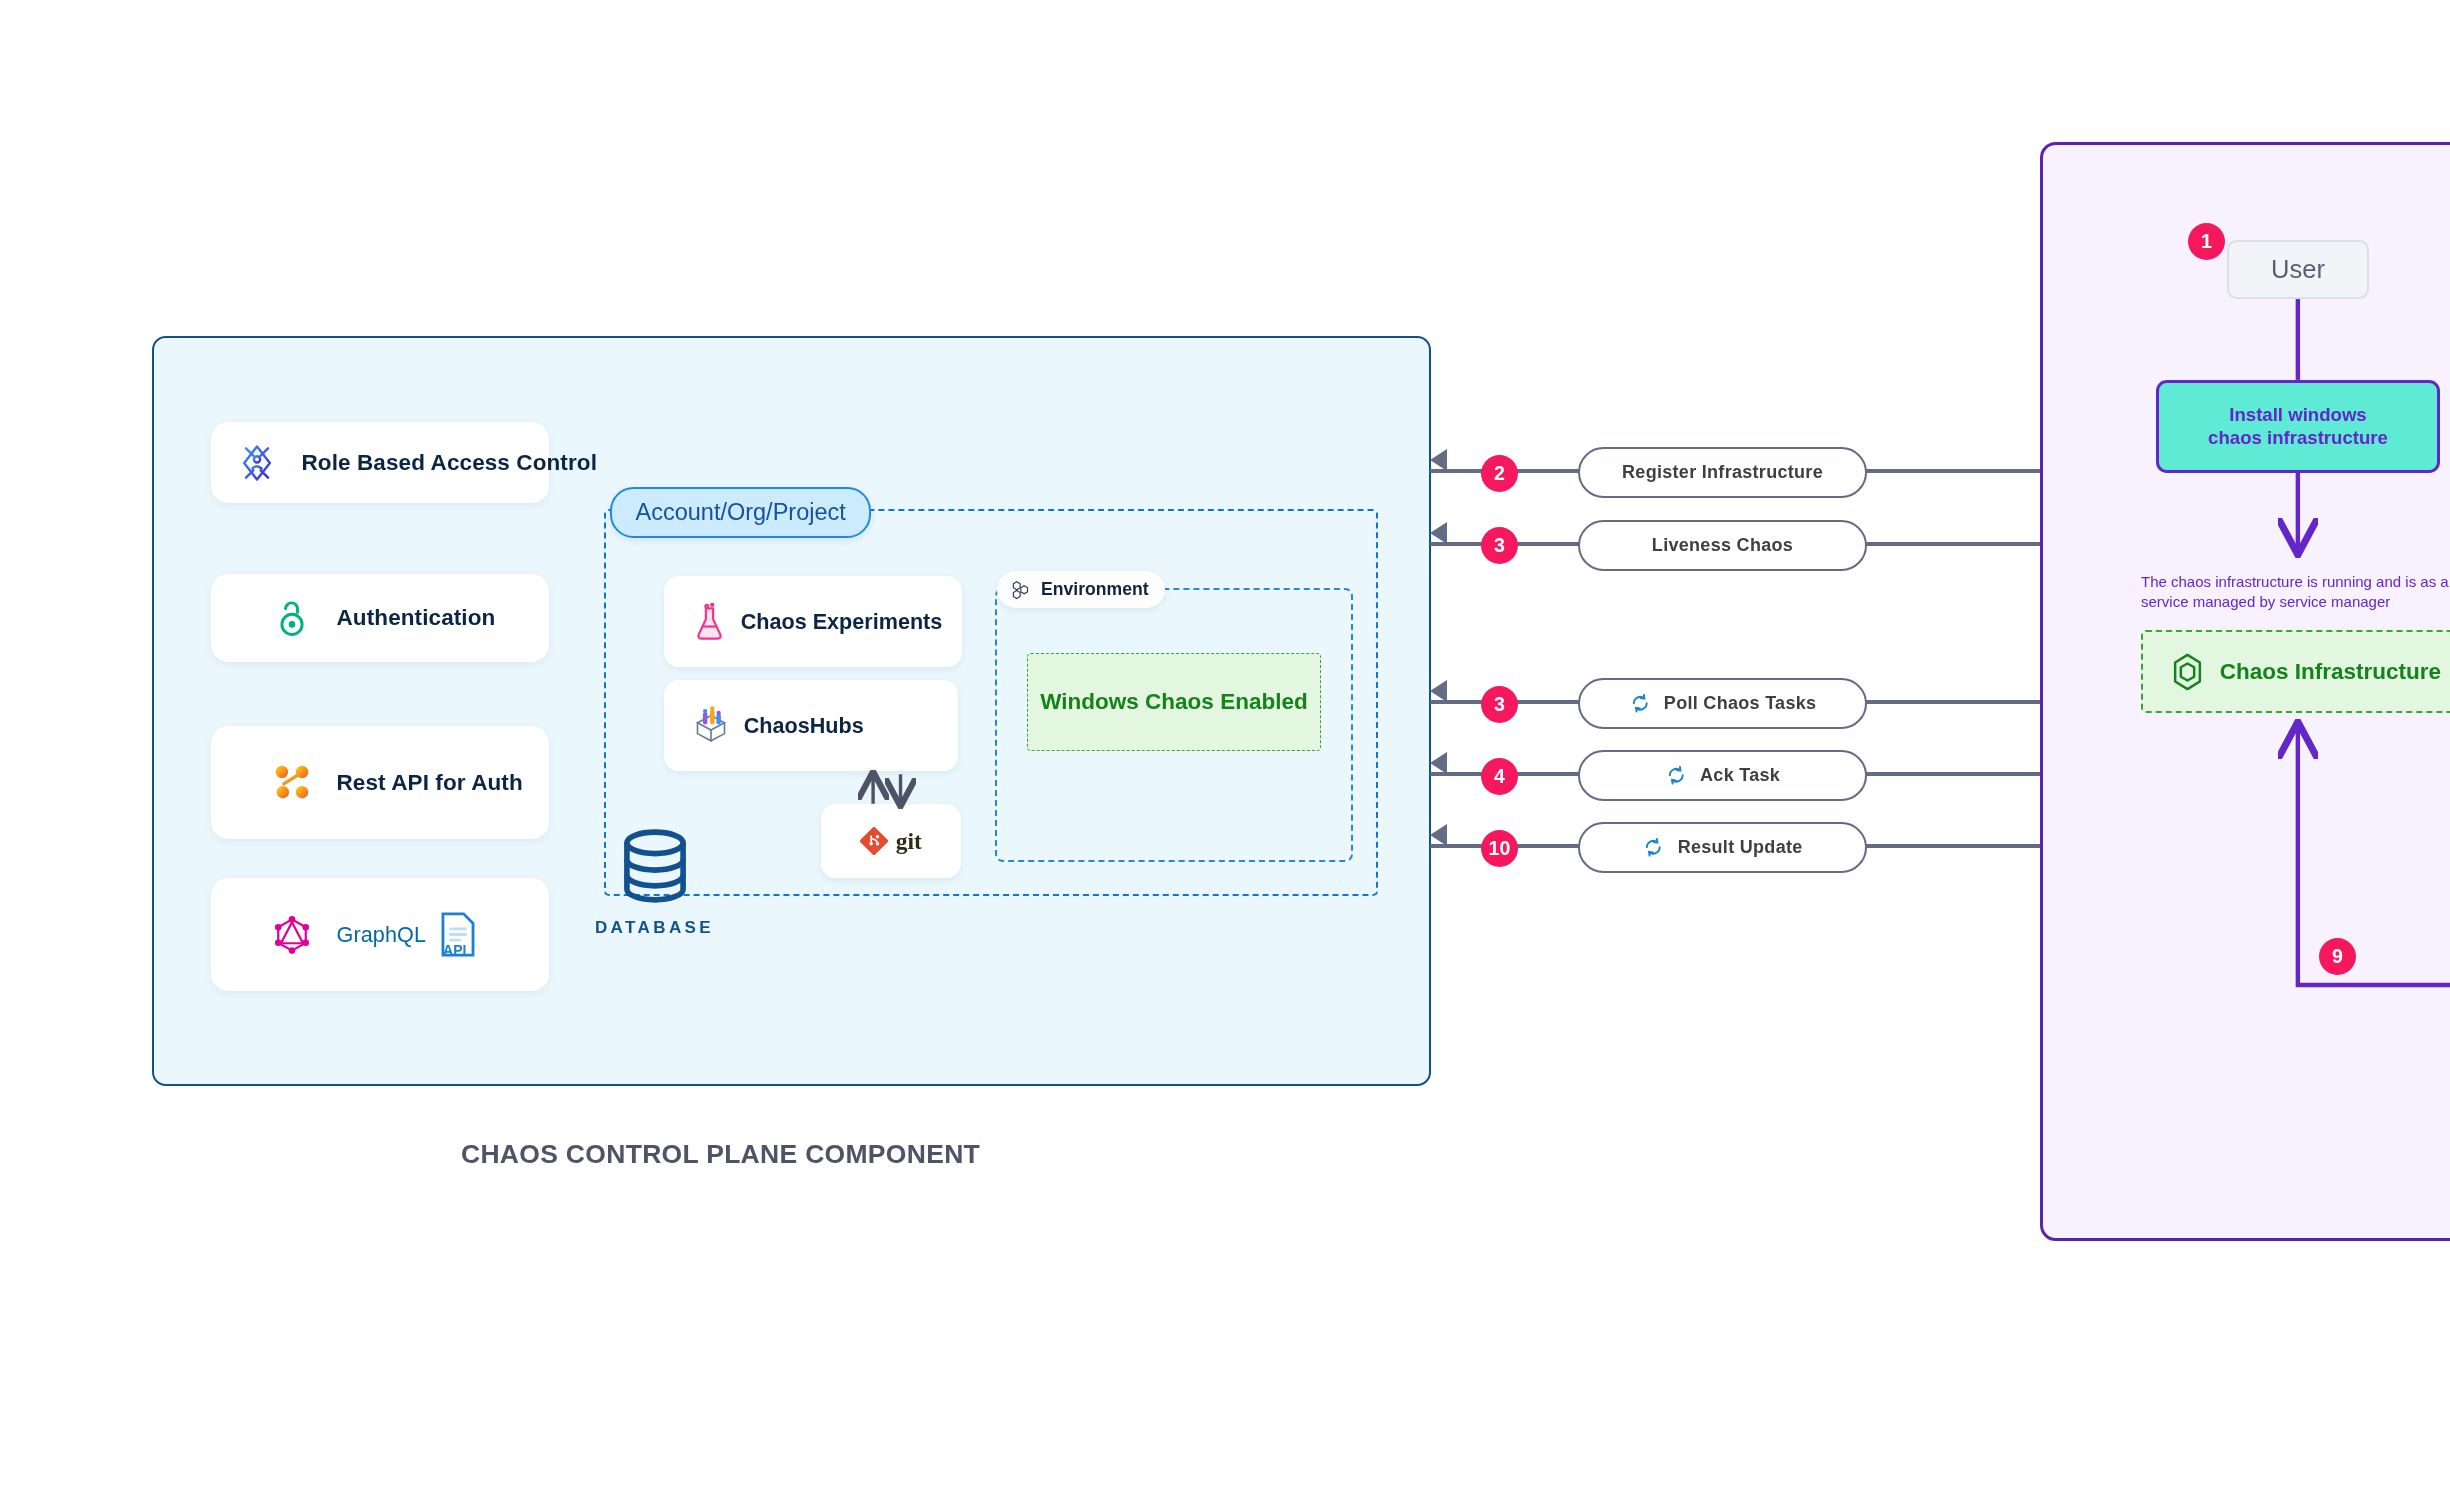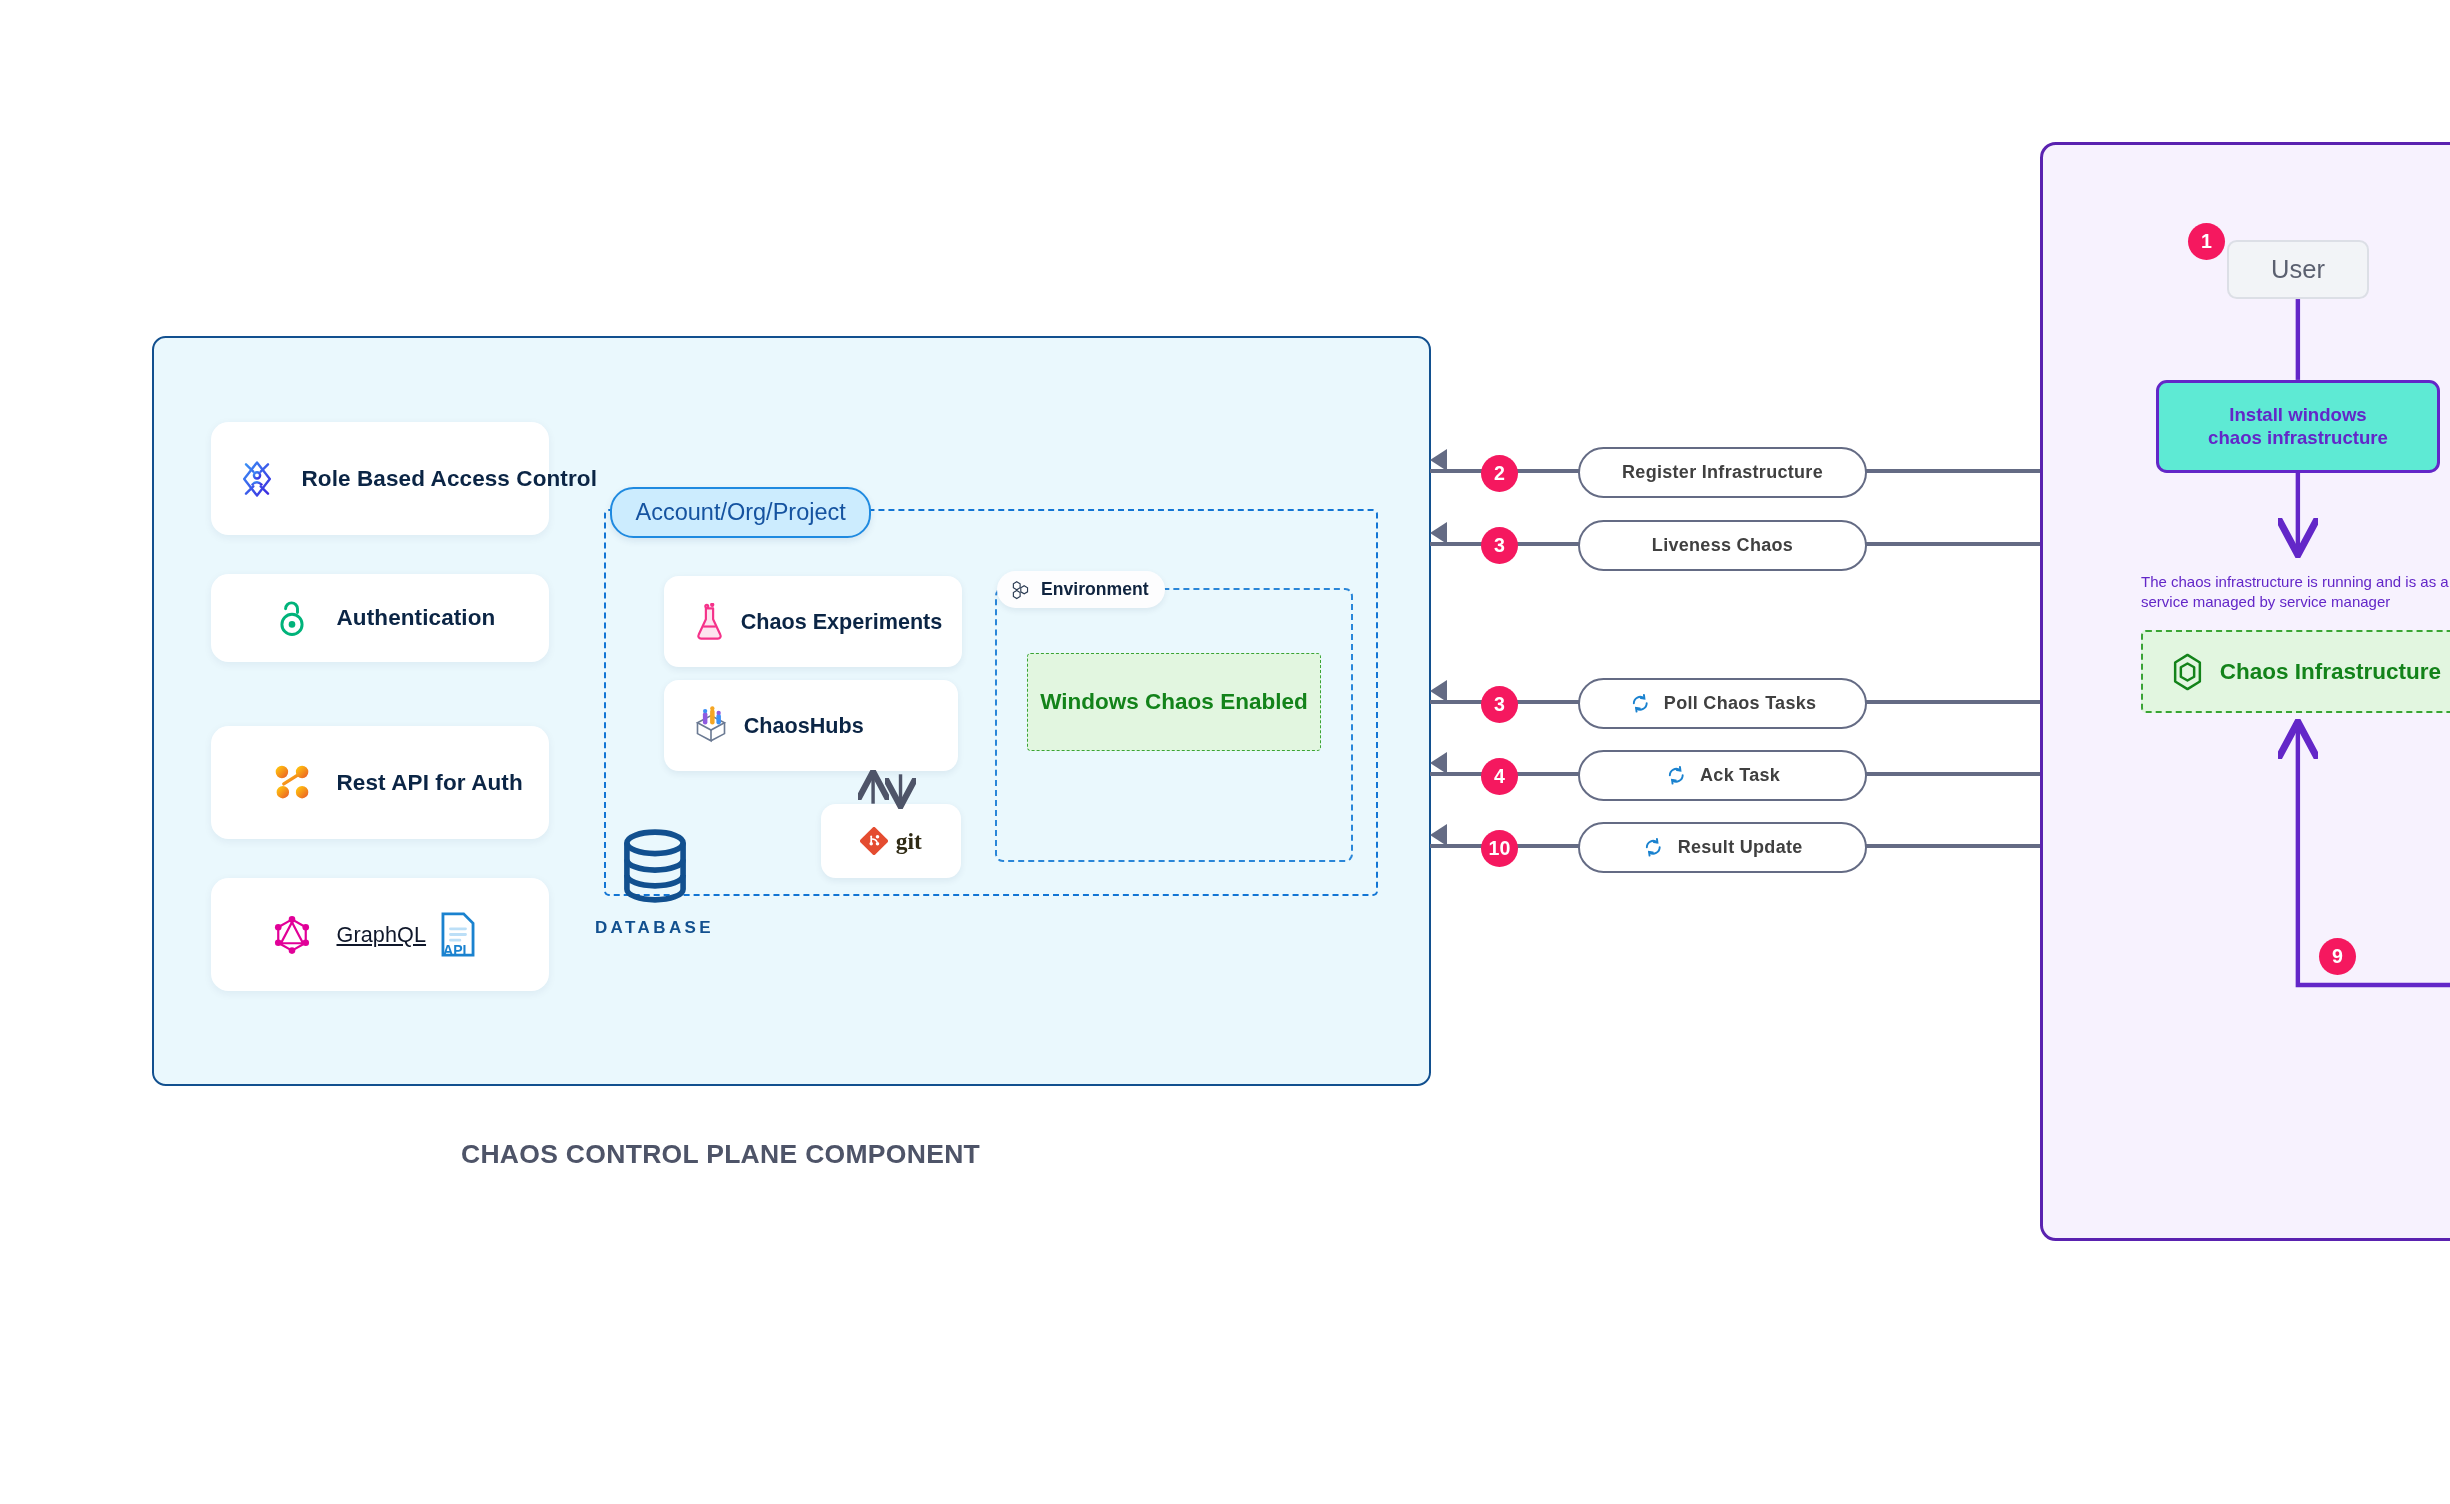--- a/index.html
+++ b/index.html
@@ -120,21 +120,21 @@
   }
   #control-plane-title{left:461px;top:1139px;}
 
   svg.ovl{position:absolute;left:0;top:0;width:3778px;height:1505px;pointer-events:none;}
 </style>
 </head>
 <body>
 
 <div class="abs" id="control-plane-panel"></div>
 
-<div class="svc-card abs" style="left:211px;top:422px;width:338px;height:113px;padding-left:24px;">
+<div class="svc-card abs" style="left:211px;top:422px;width:338px;height:81px;padding-left:24px;">
   <svg class="svc-ico" viewBox="0 0 48 48">
     <defs>
         <linearGradient id="gr1" x1="0" y1="0" x2="1" y2="1">
       <stop offset="0" stop-color="#3b8ff5"></stop>
           <stop offset="1" stop-color="#3b2ae0"></stop>
         </linearGradient>
       </defs>
     <g fill="none" stroke="url(#gr1)" stroke-width="2.6" stroke-linecap="round" stroke-linejoin="round">
       <path d="M24 6 L38 24 L24 42 L10 24 Z"></path>
       <path d="M12 8 L20 16 M36 8 L28 16 M12 40 L20 32 M36 40 L28 32"></path>
@@ -185,21 +185,21 @@
     </g>
     <g fill="#e10098">
         <circle cx="24" cy="7" r="3.6"></circle>
         <circle cx="39" cy="15.5" r="3.6"></circle>
       <circle cx="39" cy="32.5" r="3.6"></circle>
         <circle cx="24" cy="41" r="3.6"></circle>
       <circle cx="9" cy="32.5" r="3.6"></circle>
         <circle cx="9" cy="15.5" r="3.6"></circle>
       </g>
     </svg>
-  <span class="lbl" style="color:#0f172a;font-weight:400;font-size:21.6px;text-decoration:underline;">GraphQL</span>
+  <span class="lbl" style="color:#0369a1;font-weight:400;font-size:21.6px;">GraphQL</span>
   <svg style="width:38px;height:47px;margin-left:12.7px;" viewBox="0 0 40 50">
     <path d="M4 3 h22 l10 10 v34 h-32 Z" fill="#fff" stroke="#1a82cf" stroke-width="3"></path>
     <path d="M12 19 h16 M12 25 h16 M12 31 h10" stroke="#bcdff7" stroke-width="3" stroke-linecap="round"></path>
     <text x="4" y="47" font-family="Liberation Sans, sans-serif" font-size="15" font-weight="700" fill="#1a82cf">API</text>
   </svg>
 </div>
 
 <div class="abs" id="account-org-project-region"></div>
 <div class="abs" id="account-org-project-chip">
   <span>Account/Org/Project</span>

